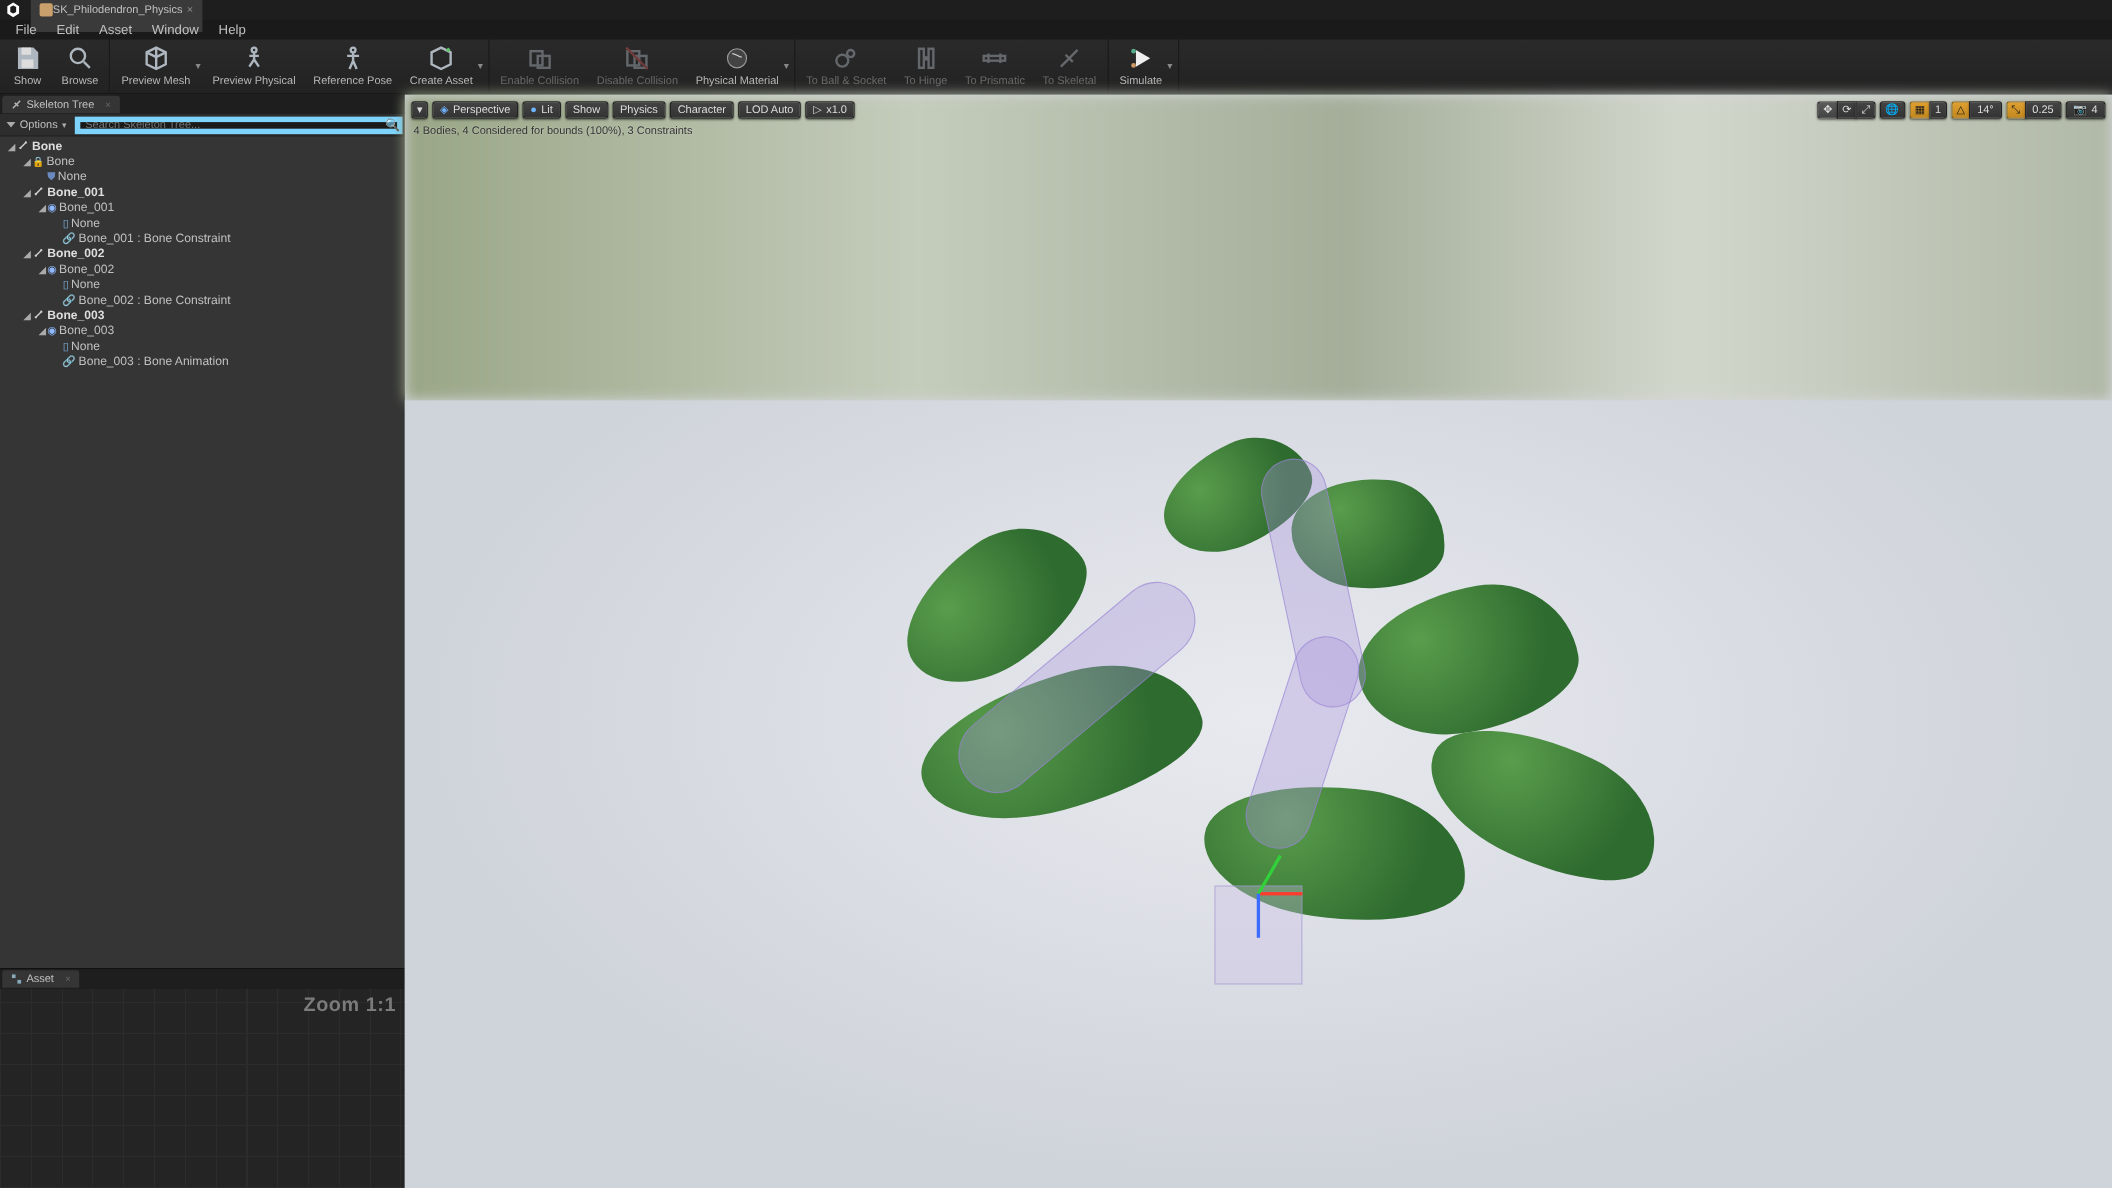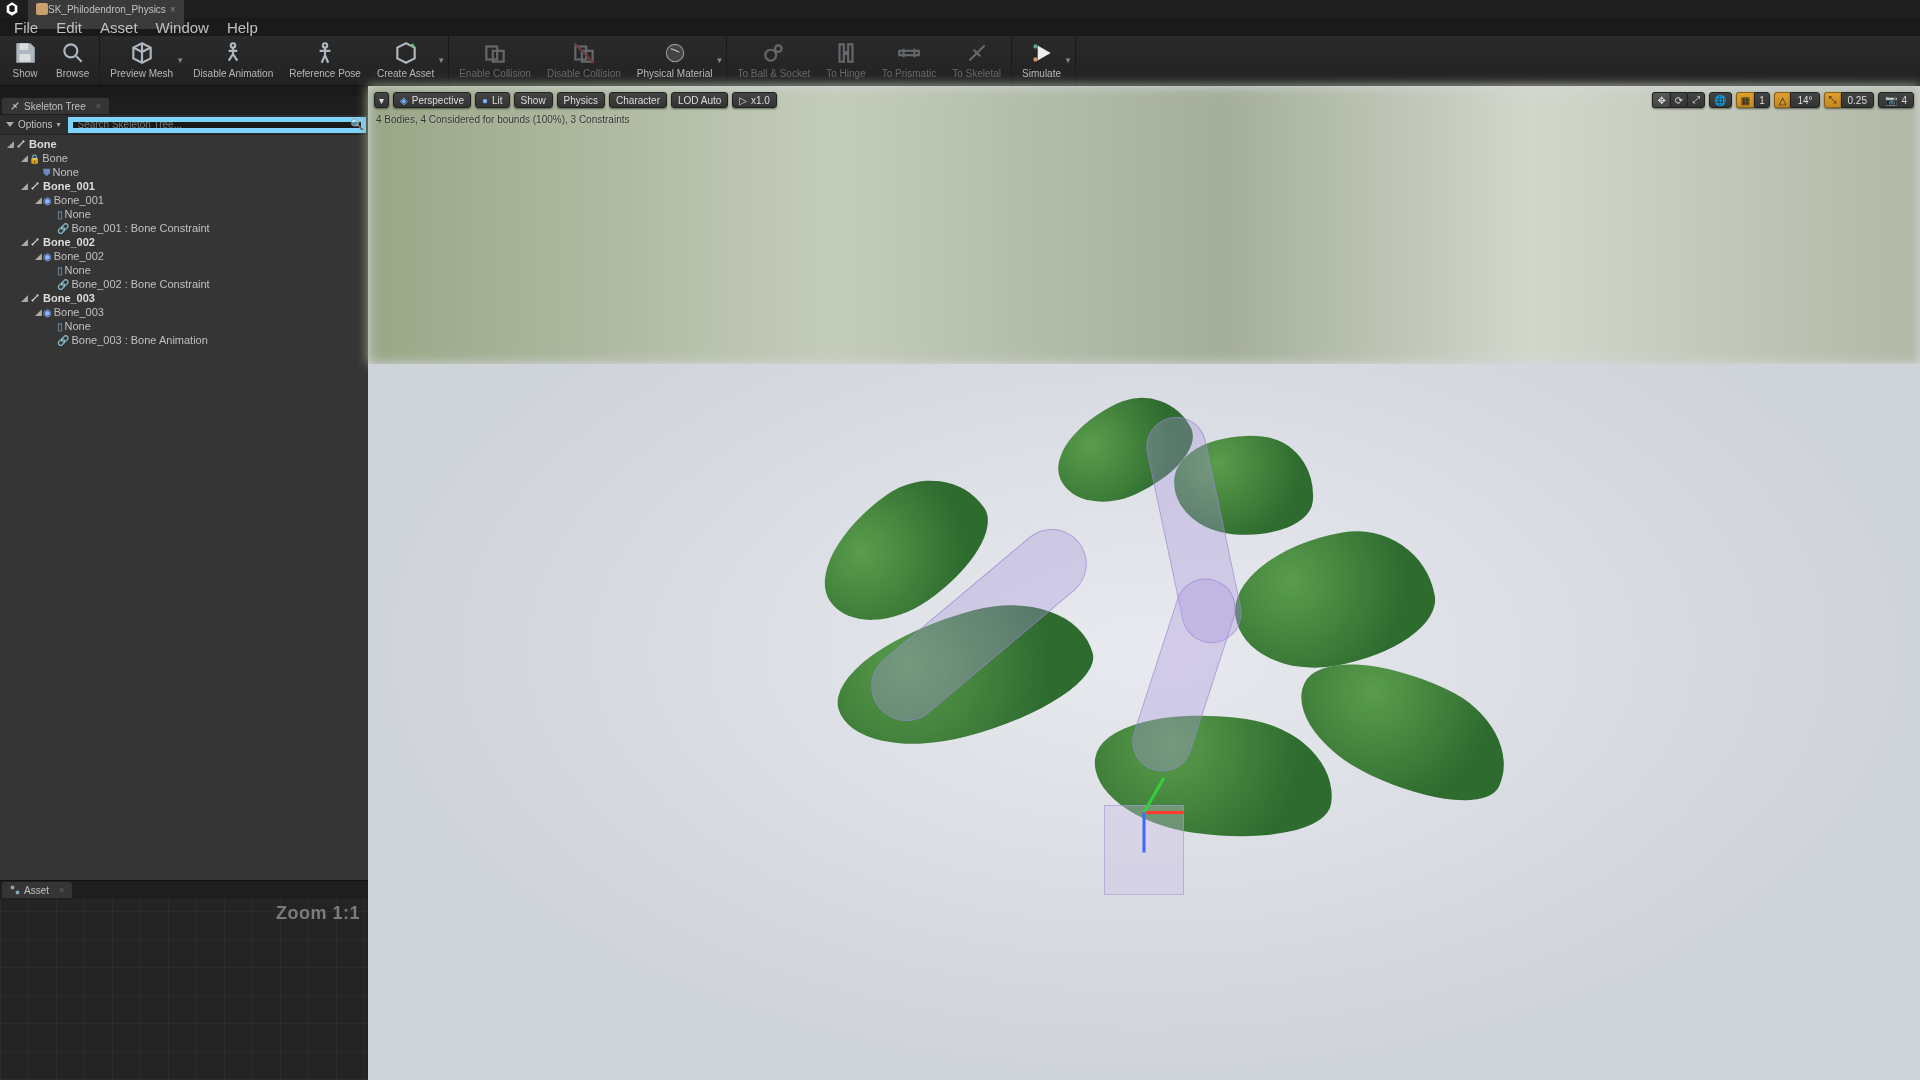--- a/index.html
+++ b/index.html
@@ -7,35 +7,35 @@
 
 
 .titlebar { height: 18px; background: #1e1e1e; display: flex; align-items: center; }
 .ue-logo { width: 24px; height: 18px; display: flex; align-items: center; justify-content: center; color: #fff; font-weight: bold; font-size: 14px; }
 .doc-tab { background: #3a3a3a; padding: 20px 8px; height: 16px; display: flex; align-items: center; gap: 0; margin-left: 4px; border-radius: 3px 3px 0 0; font-size: 10px; }
 .doc-tab .close { color: #888; cursor: pointer; font-size: 10px; margin-left: 4px; }
 .doc-tab .icon { width: 12px; height: 12px; background: #c9a06b; border-radius: 2px; }
 
 
 .menubar { height: 18px; background: #1a1a1a; display: flex; align-items: center; padding-left: 6px; gap: 2px; }
-.menubar span { padding: 2px 8px; font-size: 15px; cursor: pointer; }
+.menubar span { padding: 2px 8px; font-size: 12px; cursor: pointer; }
 
 
 .toolbar { height: 50px; background: linear-gradient(#2a2a2a,#222); display: flex; align-items: stretch; border-bottom: 1px solid #111; }
 .tool-group { display: flex; align-items: stretch; border-right: 1px solid #1a1a1a; padding: 2px 2px; }
 .tool-btn { display: flex; flex-direction: column; align-items: center; justify-content: flex-end; padding: 2px 8px 4px; min-width: 46px; cursor: pointer; font-size: 10px; gap: 2px; color: #b8b8b8; }
 .tool-btn.disabled { opacity: 0.45; }
 .tool-btn .ticon { width: 28px; height: 28px; display: flex; align-items: center; justify-content: center; }
 .tool-btn.with-arrow { padding-right: 2px; }
 .tool-arrow { width: 10px; display: flex; align-items: center; justify-content: center; font-size: 8px; color: #888; cursor: pointer;}
 .ticon svg { width: 26px; height: 26px; }
 
 
 .main { display: flex; height: calc(1080px - 18px - 18px - 50px); }
-.left-col { width: 368px; display: flex; flex-direction: column; background: #353535; margin-top: 11px; }
+.left-col { width: 368px; display: flex; flex-direction: column; background: #353535; }
 .viewport-col { flex: 1; position: relative; background: #d5d8de; }
 
 
 .panel-tab-row { height: 18px; background: #1e1e1e; display: flex; align-items: center; gap: 2px; padding-left: 2px; }
 .panel-tab { background: #353535; padding: 2px 8px; height: 16px; display: flex; align-items: center; gap: 4px; border-radius: 3px 3px 0 0; font-size: 10px; }
 .panel-tab .icon { width: 10px; height: 10px; }
 .panel-tab .close { color: #666; font-size: 9px; margin-left: 6px; }
 
 
 .opts-row { display: flex; align-items: center; height: 20px; background: #2d2d2d; border-bottom: 1px solid #222; padding: 0 2px; gap: 4px;}
@@ -165,21 +165,21 @@
         <div class="tool-arrow">▼</div>
       </div>
       <div style="display: flex;">
         <div class="tool-btn">
           <div class="ticon">
             <svg viewBox="0 0 24 24">
               <circle cx="12" cy="5" r="2" class="isv"></circle>
               <path class="isv" d="M12 7v6m0 0l-4 6m4-6l4 6M8 10h8"></path>
             </svg>
           </div>
-          <span>Disable Animation</span>
+          <span>Preview Physical</span>
         </div>
       </div>
       <div style="display: flex;">
         <div class="tool-btn">
           <div class="ticon">
             <svg viewBox="0 0 24 24">
               <circle cx="12" cy="5" r="2" class="isv"></circle>
               <path class="isv" d="M12 7v7m-5-4h10M9 21l3-7 3 7"></path>
             </svg>
           </div>

